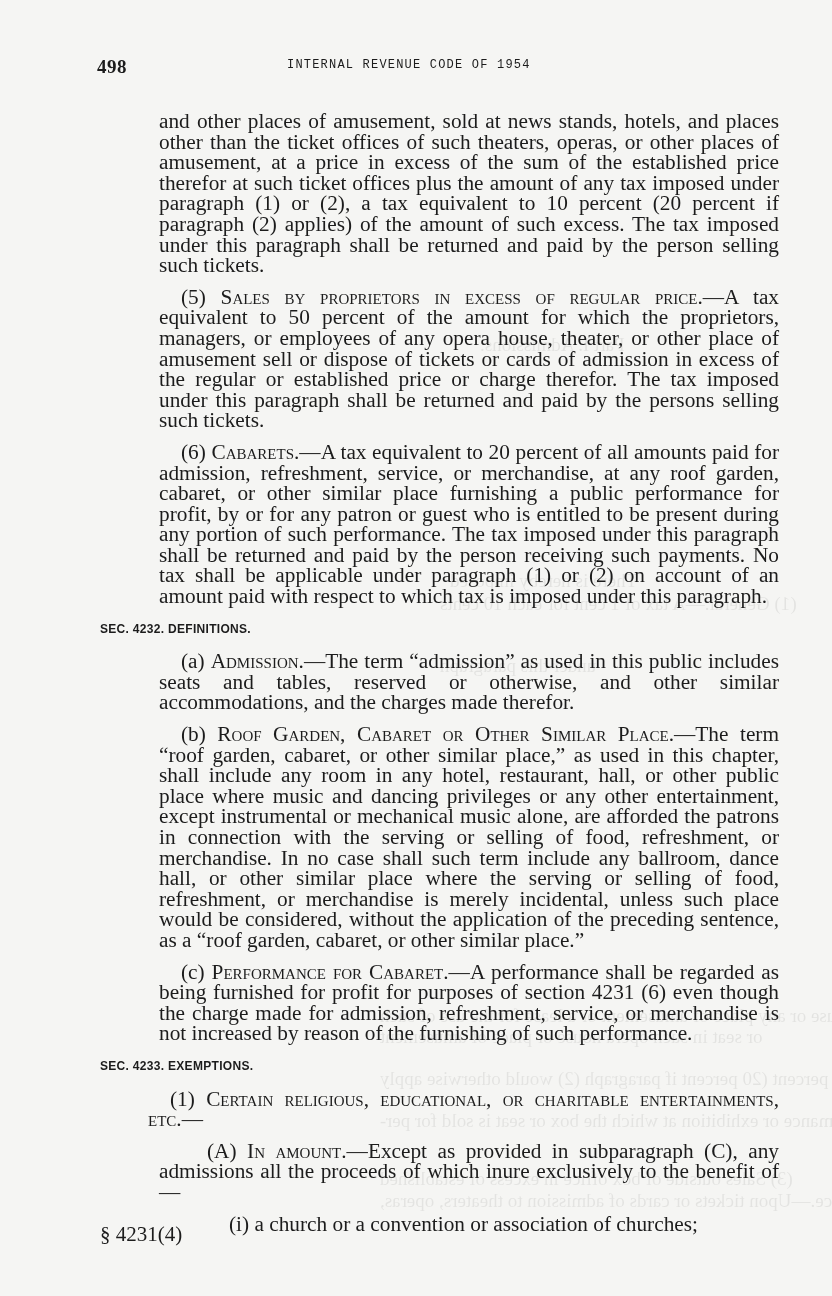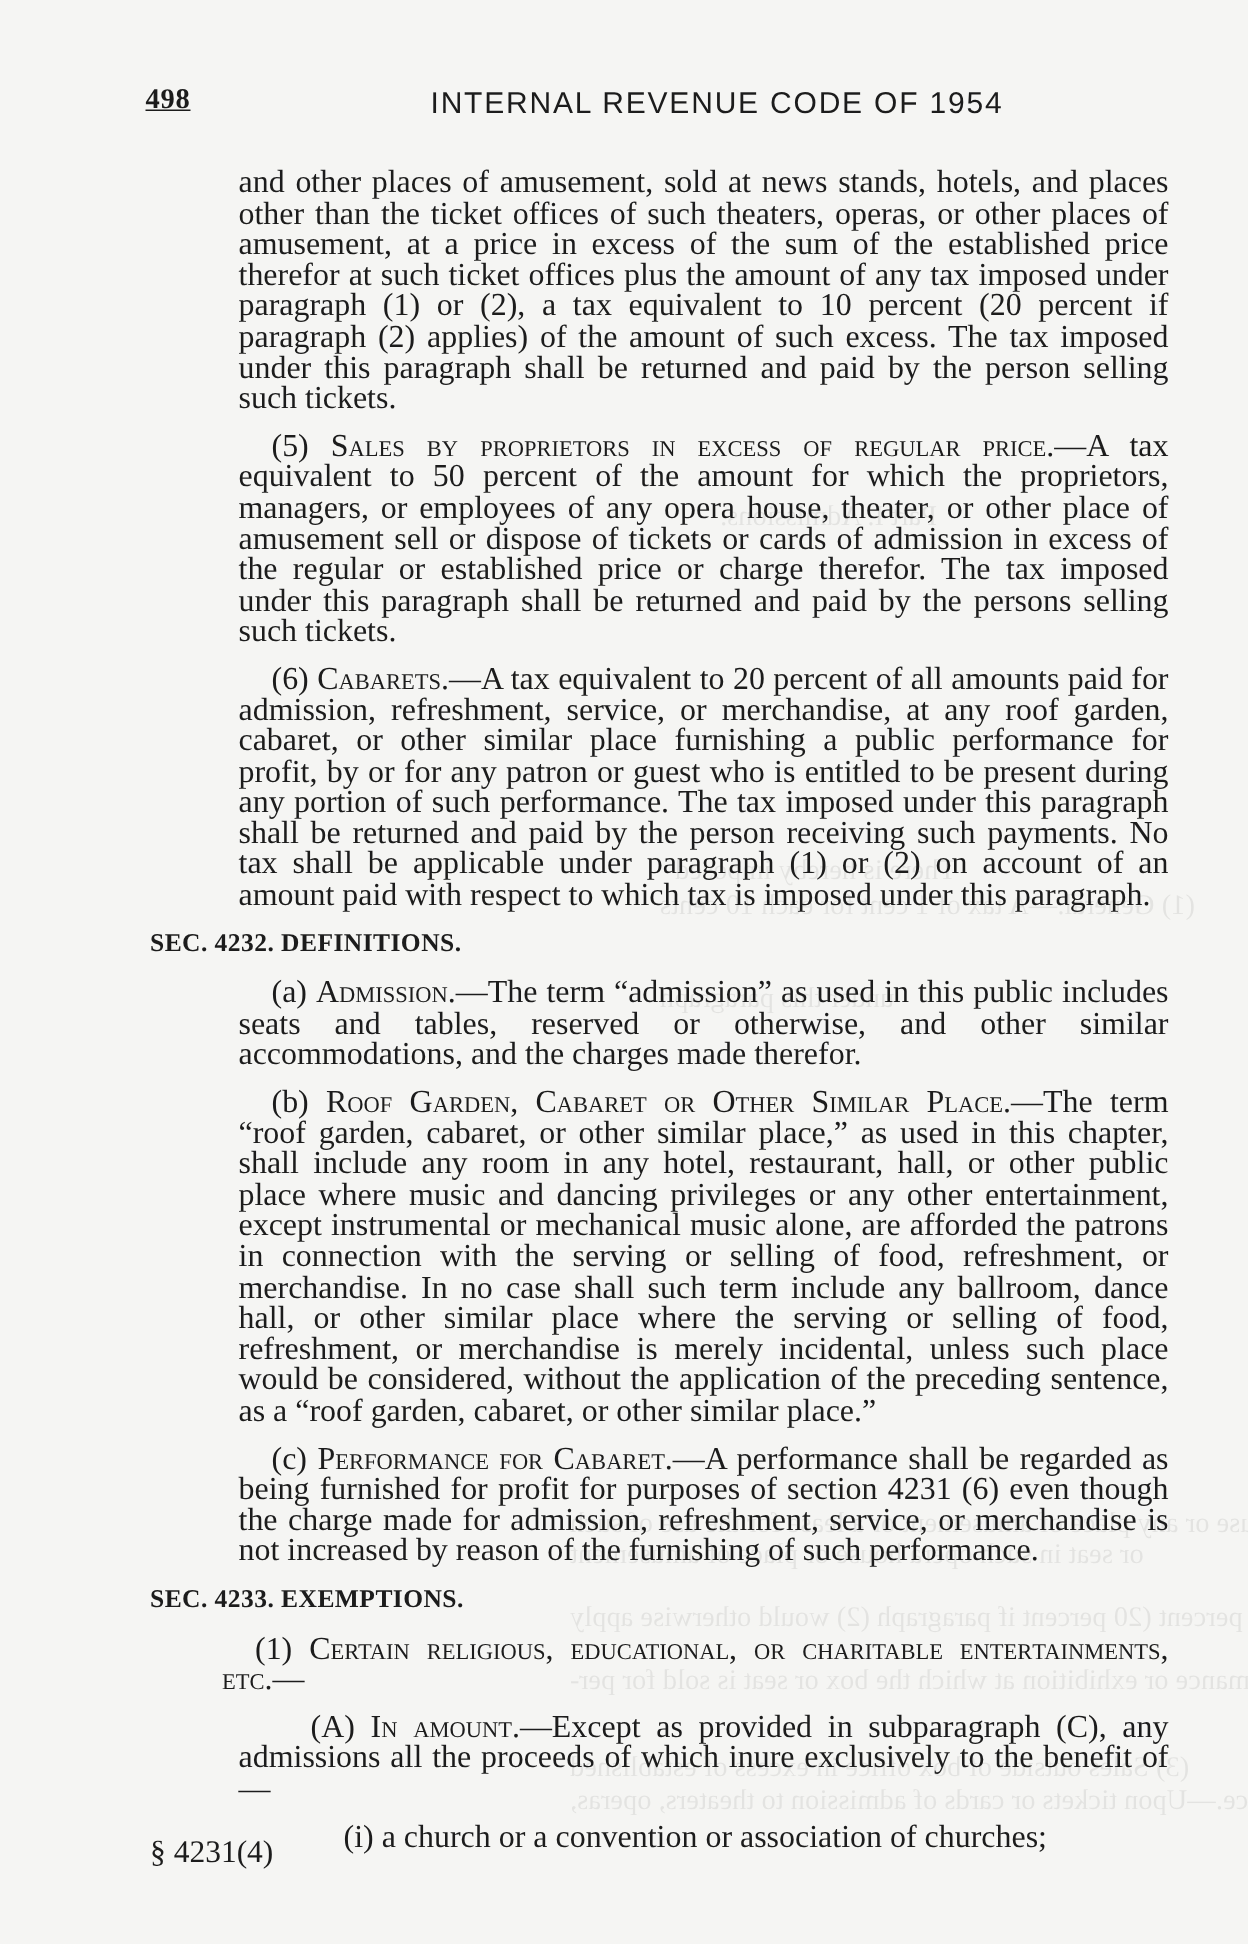--- a/index.html
+++ b/index.html
@@ -32,28 +32,27 @@
       font-size: 16.5px;
       letter-spacing: 0.5px;
     }
     .page-num {
       position: absolute;
       left: 0;
       top: 0;
       font-weight: bold;
       font-family: "Liberation Serif", serif;
       font-size: 19px;
-      text-decoration: underline;
     }
     .head-title {
       position: absolute;
       left: 190px;
       top: 2px;
-      font-family: Liberation Sans, sans-serif;
-      font-size: 20px;
+      font-family: Liberation Mono, monospace;
+      font-size: 12px;
       letter-spacing: 1.2px;
     }
     .body-text {
       position: absolute;
       top: 100px;
       left: 148px;
       width: 642px;
       font-family: "Liberation Serif", serif;
       font-size: 21.3px;
       line-height: 20.6px;
@@ -63,23 +62,23 @@
     .body-text p {
       margin: 11px;
     }
     .para {
       text-indent: 22px;
     }
     .sc {
       font-variant: small-caps;
     }
     .sec-head {
-      font-family: Liberation Serif, serif;
+      font-family: Liberation Sans, sans-serif;
       font-weight: bold;
-      font-size: 17px;
+      font-size: 12px;
       margin-left: -48px !important;
       letter-spacing: 0.3px;
       padding-top: 1px;
       padding-bottom: 1px;
     }
     .item-i {
       text-indent: 70px;
     }
     .footer-ref {
       position: absolute;

